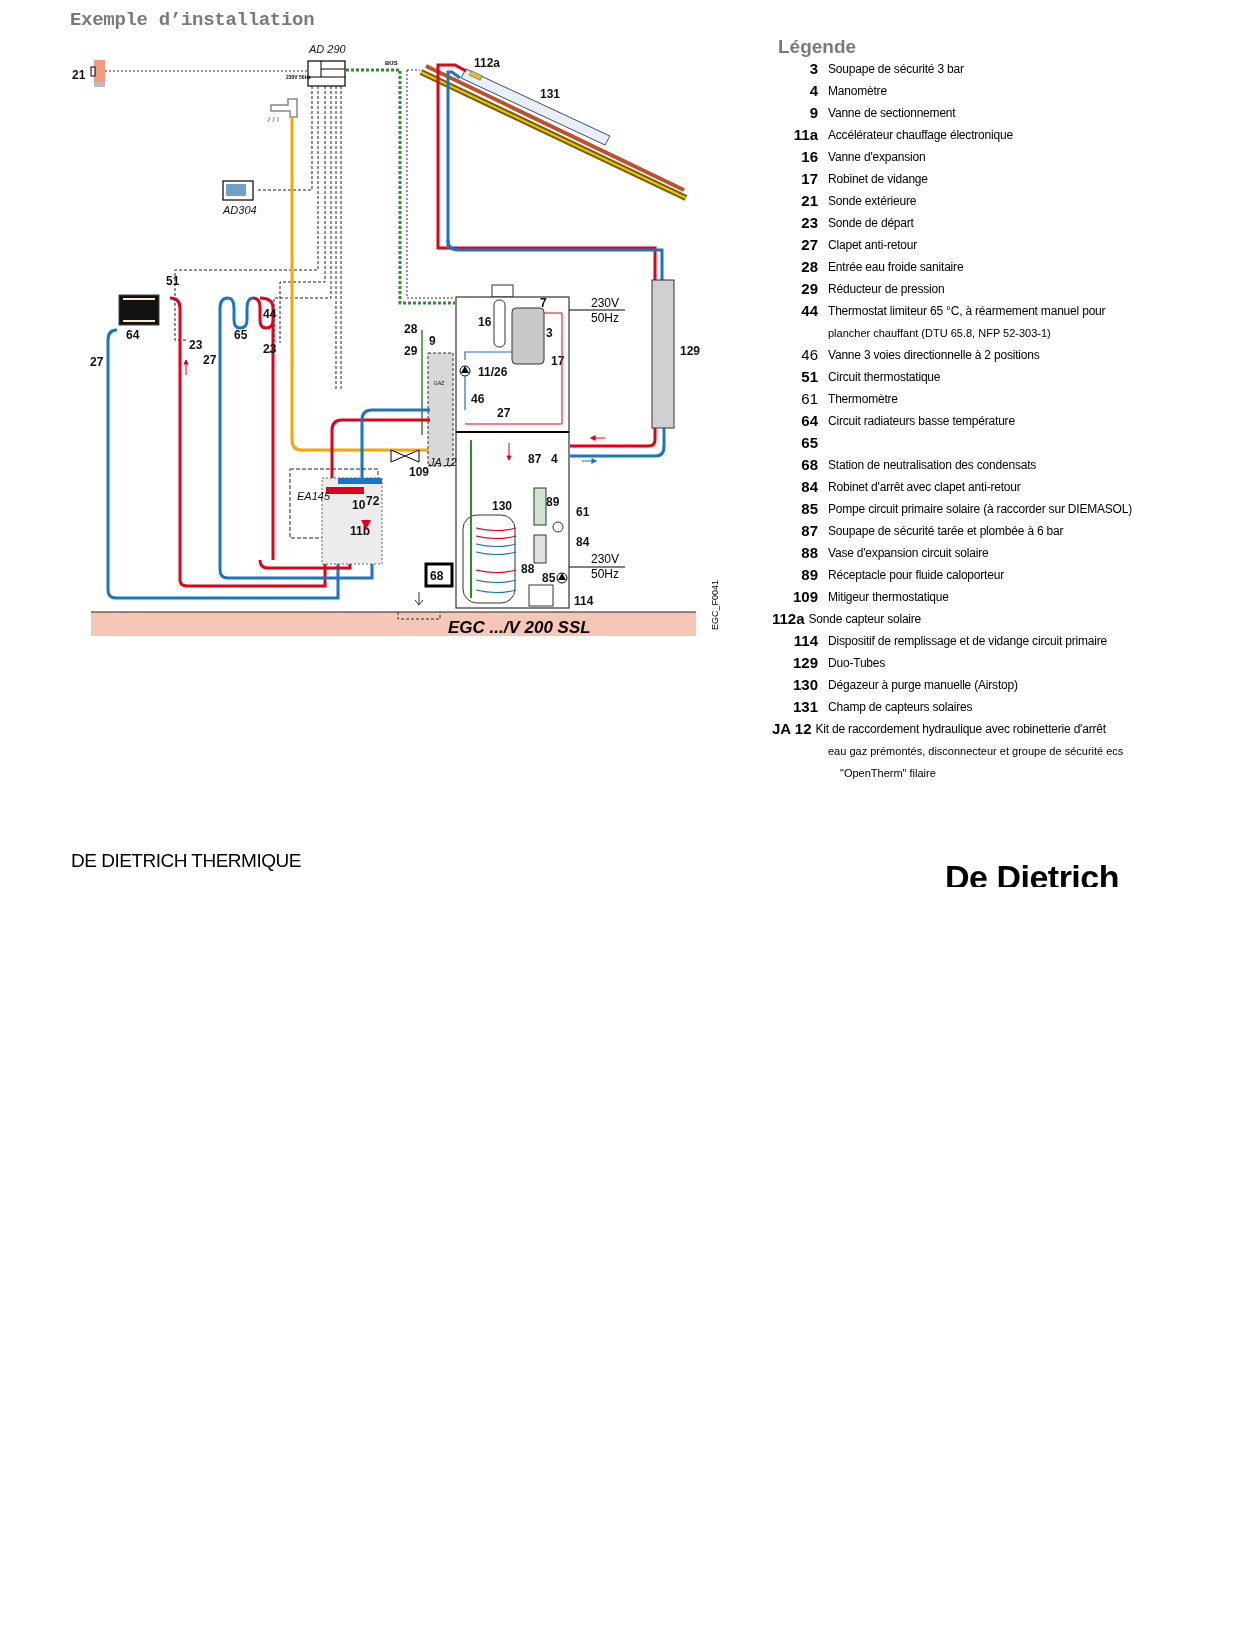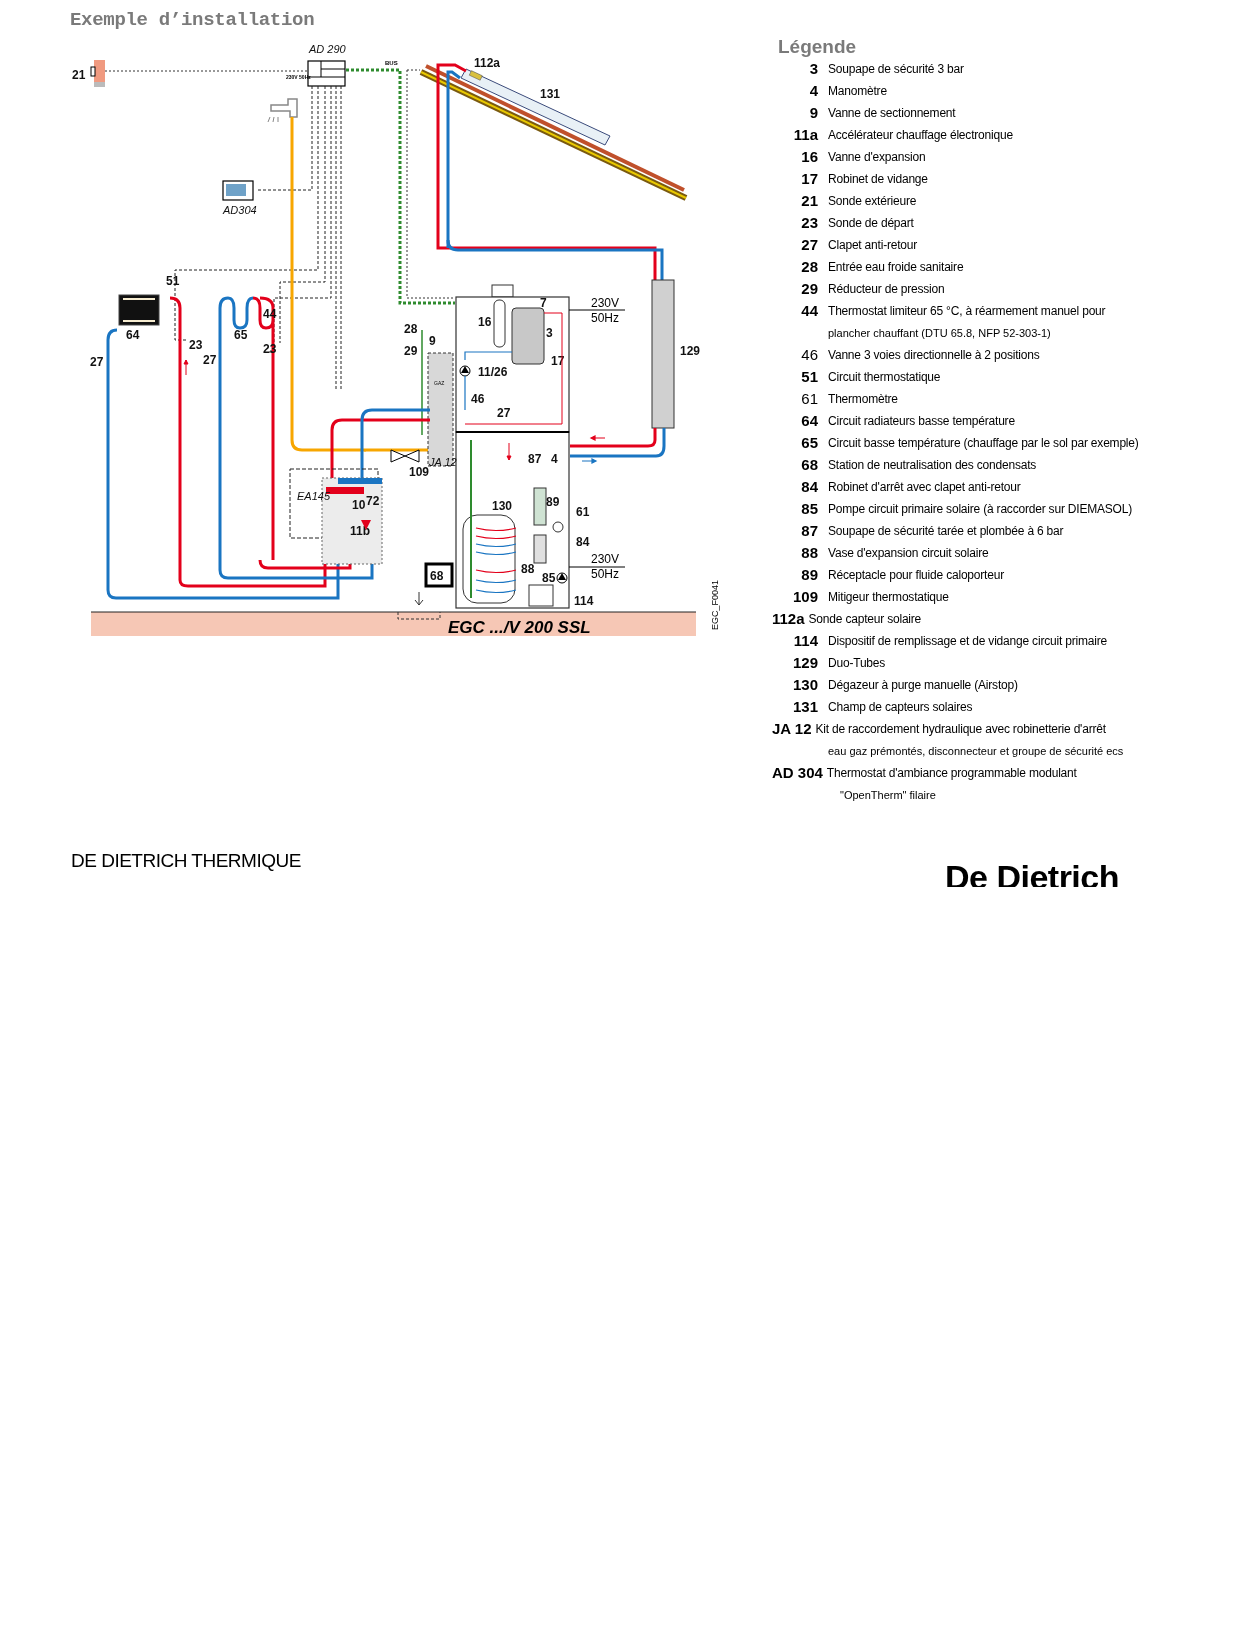--- a/index.html
+++ b/index.html
@@ -266,21 +266,20 @@
       <div class="legend-row">
         <span class="legend-code light">61</span>
         <span class="legend-text">Thermomètre</span>
       </div>
       <div class="legend-row">
         <span class="legend-code">64</span>
         <span class="legend-text">Circuit radiateurs basse température</span>
       </div>
       <div class="legend-row">
         <span class="legend-code">65</span>
-        <span class="legend-text">Circuit basse température (chauffage par le sol par exemple)</span>
       </div>
       <div class="legend-row">
         <span class="legend-code">68</span>
         <span class="legend-text">Station de neutralisation des condensats</span>
       </div>
       <div class="legend-row">
         <span class="legend-code">84</span>
         <span class="legend-text">Robinet d'arrêt avec clapet anti-retour</span>
       </div>
       <div class="legend-row">
@@ -321,24 +320,20 @@
       </div>
       <div class="legend-row">
         <span class="legend-code">131</span>
         <span class="legend-text">Champ de capteurs solaires</span>
       </div>
       <div class="legend-row">
         <span class="legend-code wide" style="margin-left: -6px; padding-right: 4px;">JA 12</span>
         <span class="legend-text">Kit de raccordement hydraulique avec robinetterie d'arrêt</span>
       </div>
       <div class="legend-cont">eau gaz prémontés, disconnecteur et groupe de sécurité ecs</div>
-      <div class="legend-row">
-        <span class="legend-code wide" style="margin-left: -6px; padding-right: 4px;">AD 304</span>
-        <span class="legend-text">Thermostat d'ambiance programmable modulant</span>
-      </div>
       <div class="legend-cont deeper">"OpenTherm" filaire</div>
     </div>
 </div>
 
 <div class="footer-company">DE DIETRICH THERMIQUE</div>
 <div class="footer-sub"></div>
 
 <div class="logo">
   <span class="logo-text">De Dietrich</span>
   <svg width="50" height="34" viewBox="0 0 50 34" style="margin-left:2px;">

